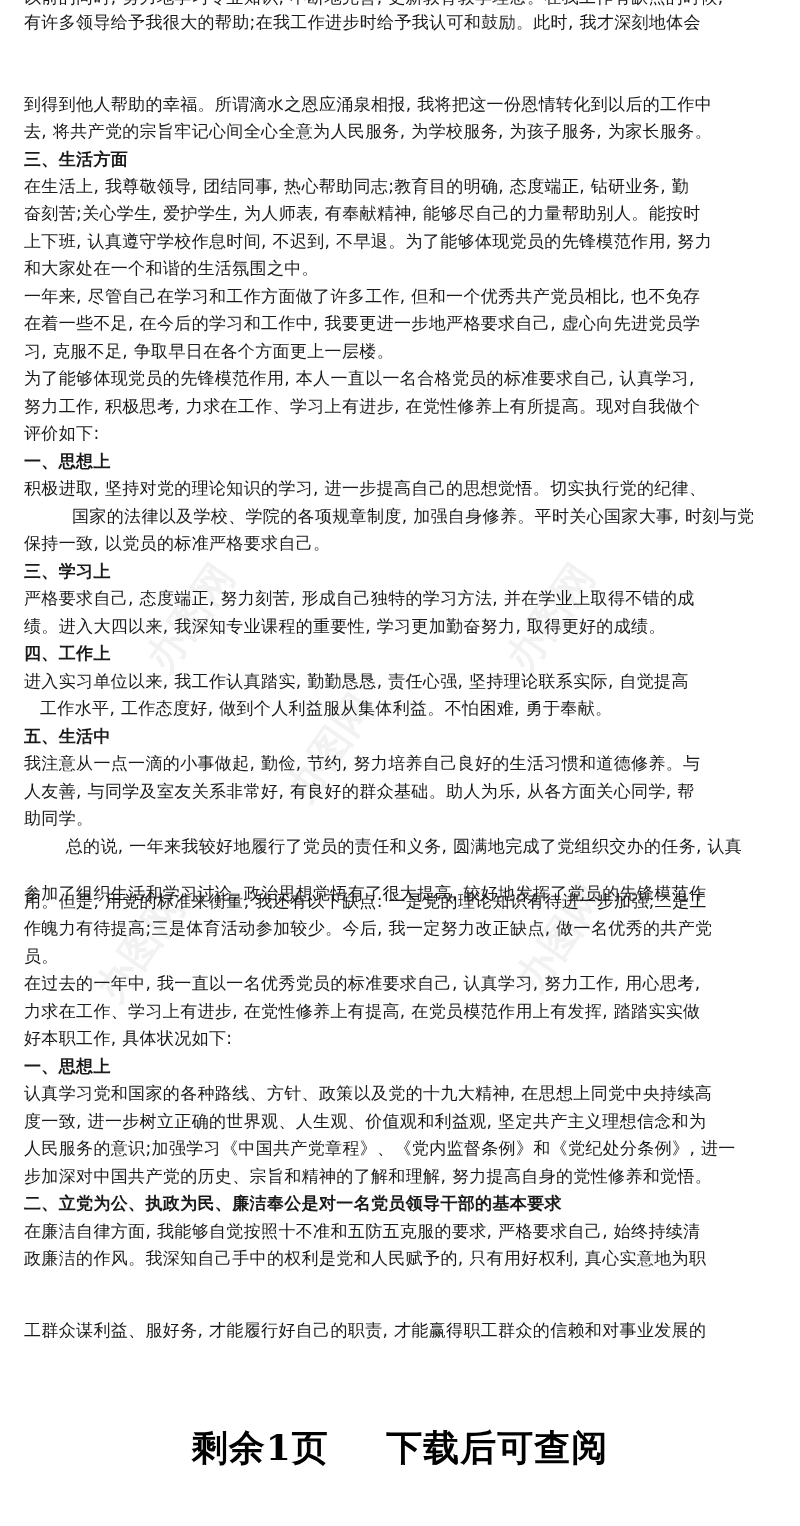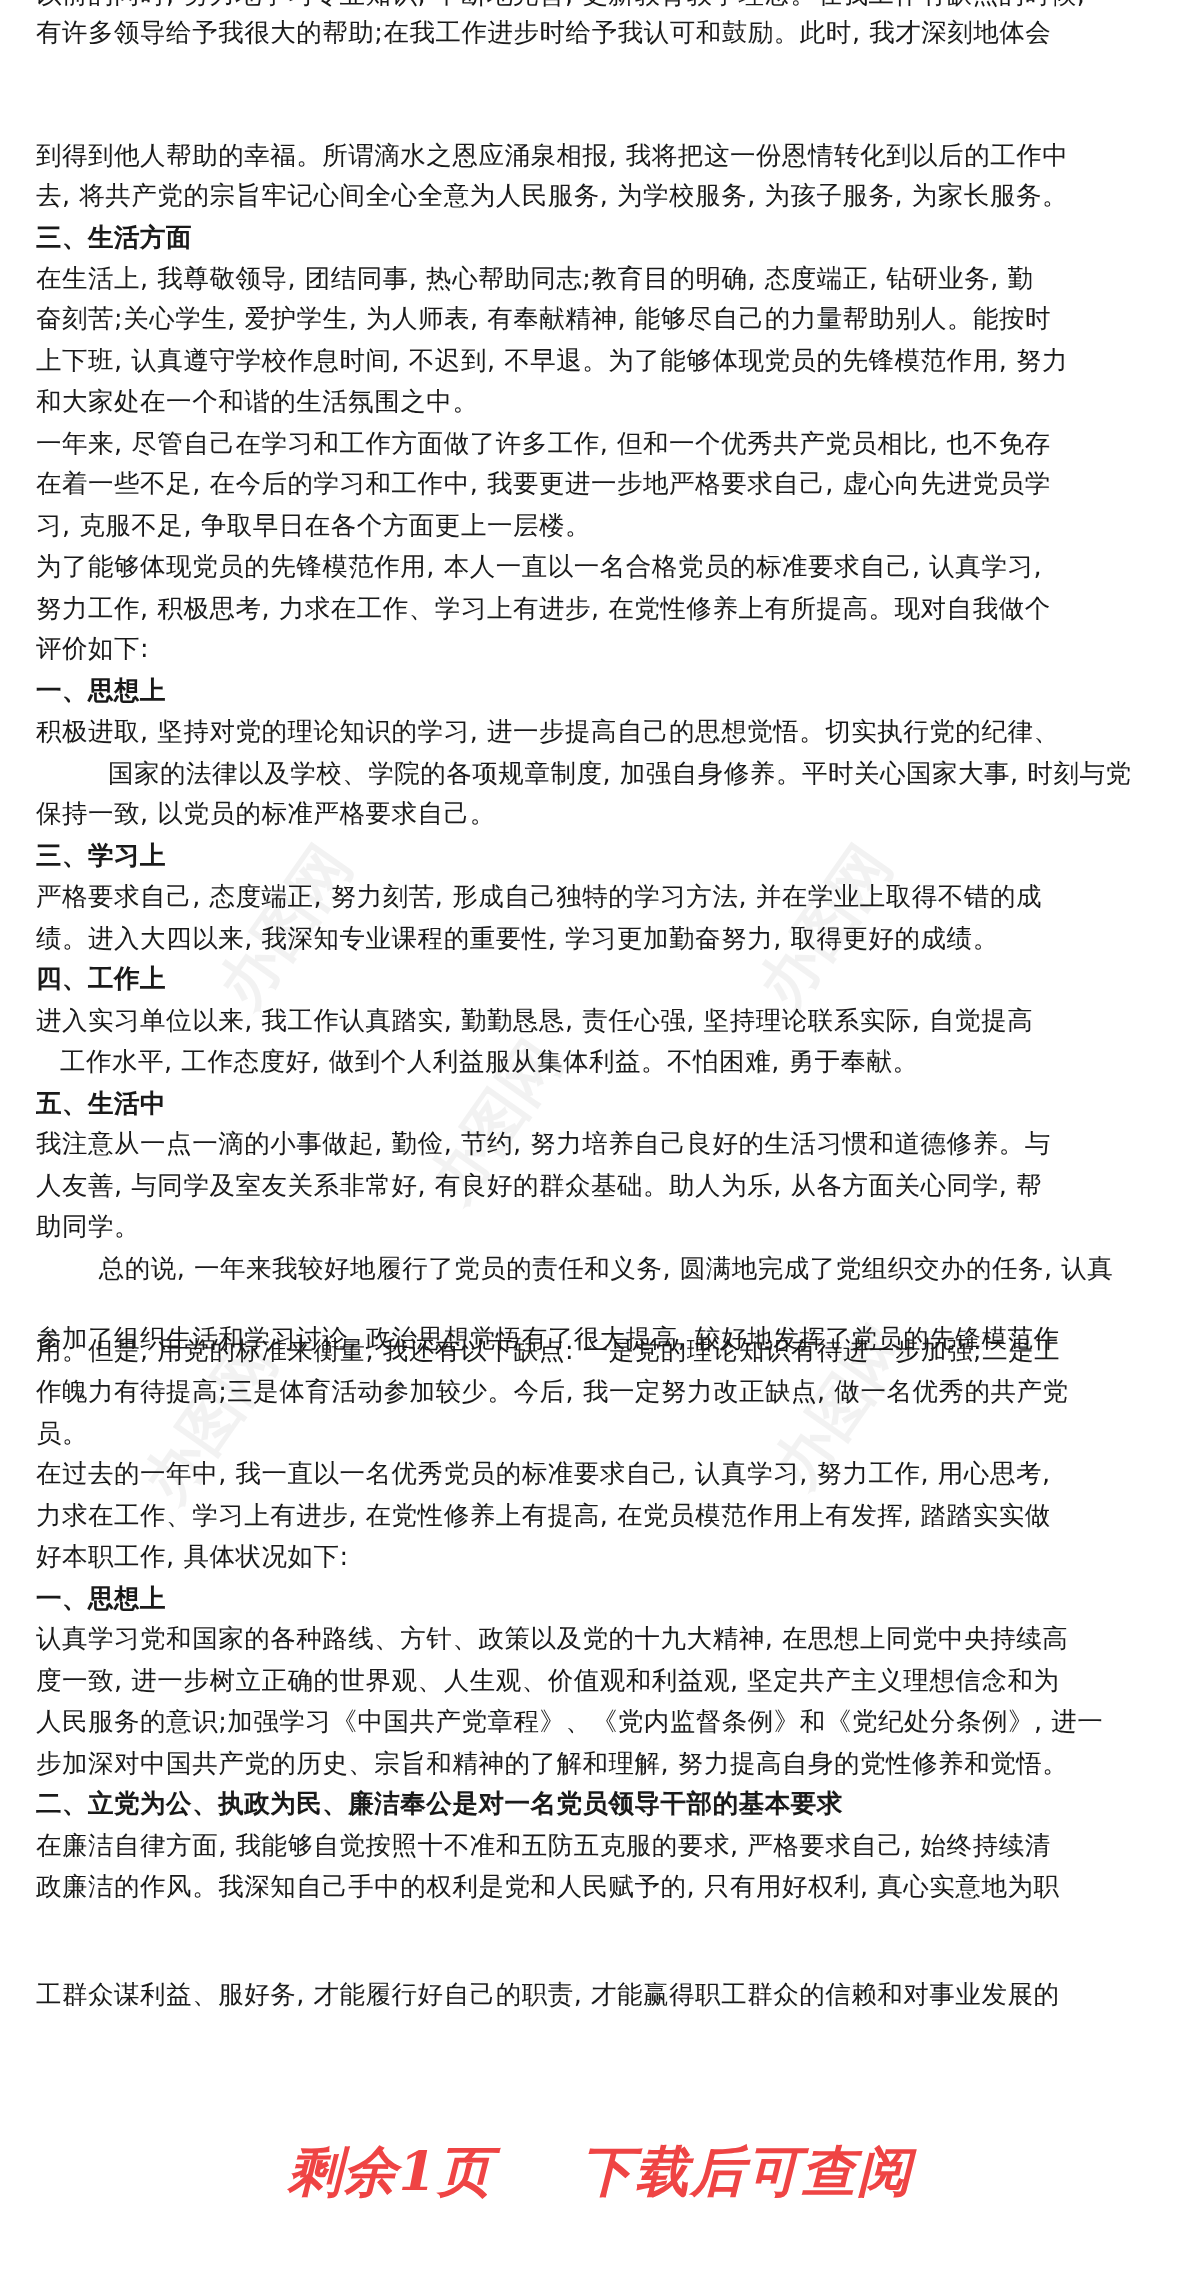--- a/index.html
+++ b/index.html
@@ -6,21 +6,21 @@
     body { width: 800px; height: 1526px; position: relative; overflow: hidden;
       font-family: "DejaVu Sans", "Liberation Sans", sans-serif; color: #1a1a1a; }
     .page { position: absolute; left: 0; top: 0; width: 800px; }
     .line { position: absolute; left: 24px; width: 760px; font-size: 17px; line-height: 27px;
       white-space: nowrap; overflow: hidden; letter-spacing: 0.35px; }
     .line.bold { font-weight: bold; }
     .watermark { position: absolute; font-size: 40px; color: rgba(0,0,0,0.05); transform: rotate(-55deg);
       font-weight: bold; pointer-events: none; }
     .footer { position: absolute; left: 0; width: 800px; top: 1424px; text-align: center;
       font-family: "DejaVu Serif", "Liberation Serif", serif; font-weight: bold; font-size: 36px;
-      color: #ef4444; letter-spacing: 1px; font-style: italic; }
+      color: #000000; letter-spacing: 1px; }
     .footer span { margin: 0 22px; }
   </style>
 </head>
 <body>
 
 <div class="page" id="page">
     <div class="line" style="top: -16px;">以前的同时, 努力地学习专业知识, 不断地完善, 更新教育教学理念。在我工作有缺点的时候,</div>
     <div class="line" style="top: 9px;">有许多领导给予我很大的帮助;在我工作进步时给予我认可和鼓励。此时, 我才深刻地体会</div>
     <div class="line" style="top: 91px;">到得到他人帮助的幸福。所谓滴水之恩应涌泉相报, 我将把这一份恩情转化到以后的工作中</div>
     <div class="line" style="top: 118px;">去, 将共产党的宗旨牢记心间全心全意为人民服务, 为学校服务, 为孩子服务, 为家长服务。</div>

